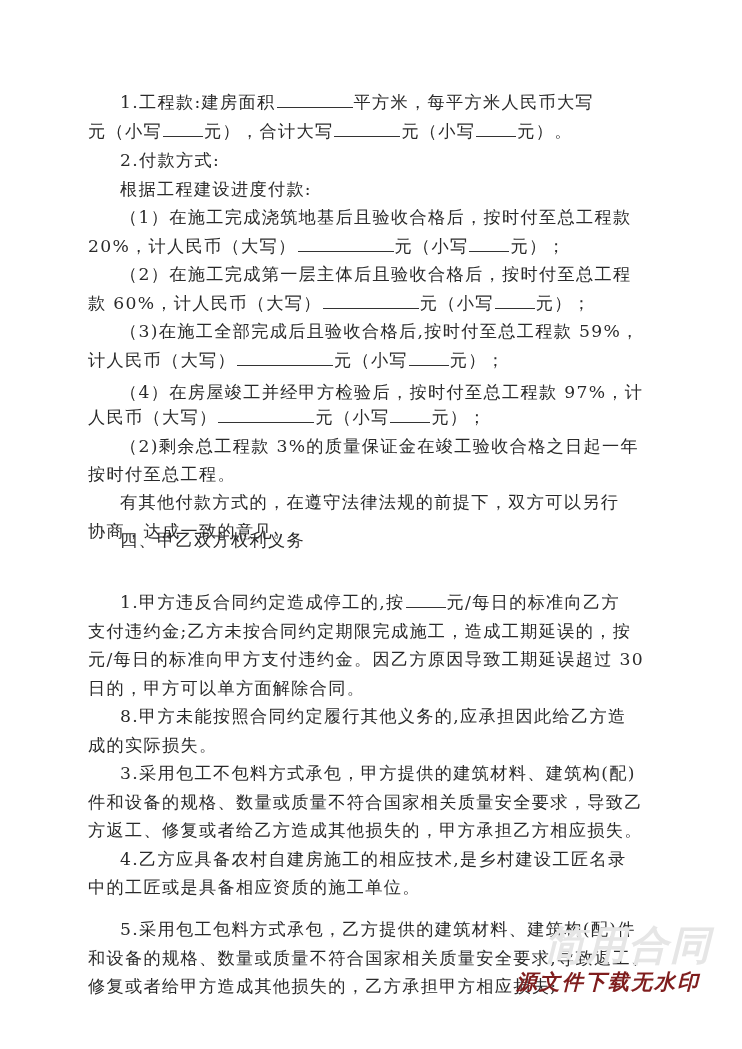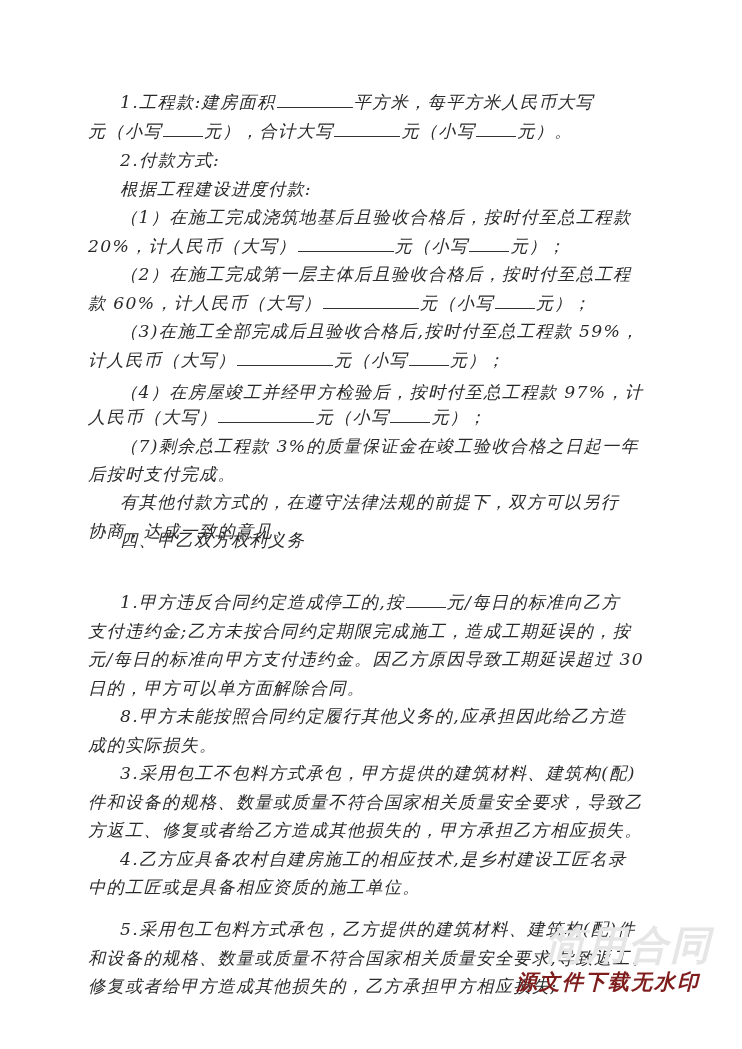--- a/index.html
+++ b/index.html
@@ -1,19 +1,19 @@
 <!DOCTYPE html>
 <html><head>
 <meta charset="utf-8">
 <style>
   html, body { margin:0; padding:0; }
   body { width:742px; height:1049px; background:#ffffff; position:relative; overflow:hidden;
          font-family: "DejaVu Serif", "Liberation Serif", serif; color:#2a2a2a; }
   .line { position:absolute; left:88px; width:570px; font-size:17.2px; line-height:24px; white-space:nowrap;
-          letter-spacing:1.3px;font-style:italic; }
+          letter-spacing:1.3px; }
   .indent { left:120px; width:538px; }
   .u { display:inline-block; border-bottom:1.3px solid #333; height:17px; vertical-align:baseline; margin:0 1px; }
   .wm { position:absolute; color:#e6e6e6; font-family:"DejaVu Sans", sans-serif; font-weight:bold; font-style:italic; white-space:nowrap; }
   .wm1 { left:512px; top:918px; font-size:40px; letter-spacing:2px;margin-left:32px; }
   .wm2 { left:516px; top:968px; font-size:21px; letter-spacing:2px; color:#7f1d1d; }
 </style>
 </head>
 <body>
 
 <div>
@@ -23,22 +23,22 @@
   <div class="line indent" style="top:148px"><span>2.付款方式:</span></div>
   <div class="line indent" style="top:177px"><span>根据工程建设进度付款:</span></div>
   <div class="line indent" style="top:205px"><span>（1）在施工完成浇筑地基后且验收合格后，按时付至总工程款</span></div>
   <div class="line" style="top:234px"><span>20%，计人民币（大写）</span><span class="u" style="width:96px"></span><span>元（小写</span><span class="u" style="width:40px"></span><span>元）；</span></div>
   <div class="line indent" style="top:262px"><span>（2）在施工完成第一层主体后且验收合格后，按时付至总工程</span></div>
   <div class="line" style="top:291px"><span>款 60%，计人民币（大写）</span><span class="u" style="width:96px"></span><span>元（小写</span><span class="u" style="width:40px"></span><span>元）；</span></div>
   <div class="line indent" style="top:319px"><span>（3)在施工全部完成后且验收合格后,按时付至总工程款 59%，</span></div>
   <div class="line" style="top:348px"><span>计人民币（大写）</span><span class="u" style="width:96px"></span><span>元（小写</span><span class="u" style="width:40px"></span><span>元）；</span></div>
   <div class="line indent" style="top:380px"><span>（4）在房屋竣工并经甲方检验后，按时付至总工程款 97%，计</span></div>
   <div class="line" style="top:405px"><span>人民币（大写）</span><span class="u" style="width:96px"></span><span>元（小写</span><span class="u" style="width:40px"></span><span>元）；</span></div>
-  <div class="line indent" style="top:434px"><span>（7)剩余总工程款 3%的质量保证金在竣工验收合格之日起一年</span></div>
-  <div class="line" style="top:462px"><span>后按时支付完成。</span></div>
+  <div class="line indent" style="top:434px"><span>（2)剩余总工程款 3%的质量保证金在竣工验收合格之日起一年</span></div>
+  <div class="line" style="top:462px"><span>按时付至总工程。</span></div>
   <div class="line indent" style="top:490px"><span>有其他付款方式的，在遵守法律法规的前提下，双方可以另行</span></div>
   <div class="line" style="top:519px"><span>协商，达成一致的意见。</span></div>
   <div class="line indent" style="top:528px"><span>四、甲乙双方权利义务</span></div>
 
   <div class="line indent" style="top:590px"><span>1.甲方违反合同约定造成停工的,按</span><span class="u" style="width:40px"></span><span>元/每日的标准向乙方</span></div>
   <div class="line" style="top:619px"><span>支付违约金;乙方未按合同约定期限完成施工，造成工期延误的，按</span></div>
   <div class="line" style="top:647px"><span>元/每日的标准向甲方支付违约金。因乙方原因导致工期延误超过 30</span></div>
   <div class="line" style="top:676px"><span>日的，甲方可以单方面解除合同。</span></div>
   <div class="line indent" style="top:704px"><span>8.甲方未能按照合同约定履行其他义务的,应承担因此给乙方造</span></div>
   <div class="line" style="top:733px"><span>成的实际损失。</span></div>

